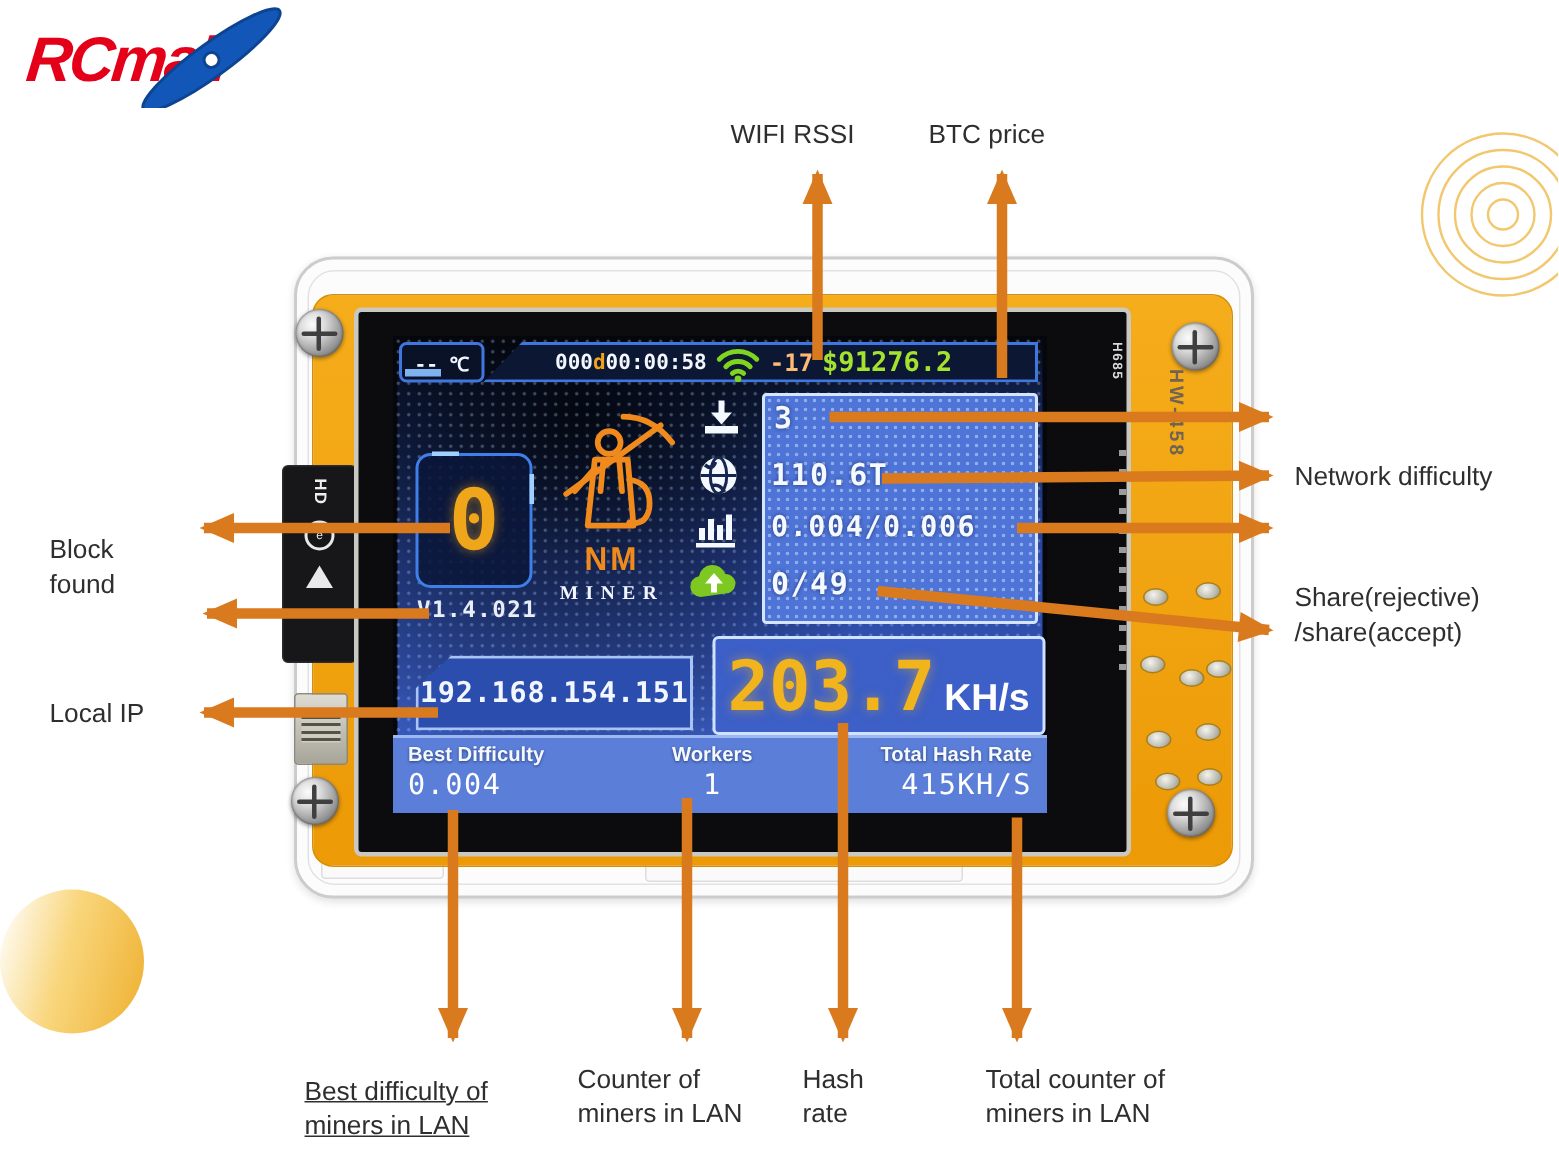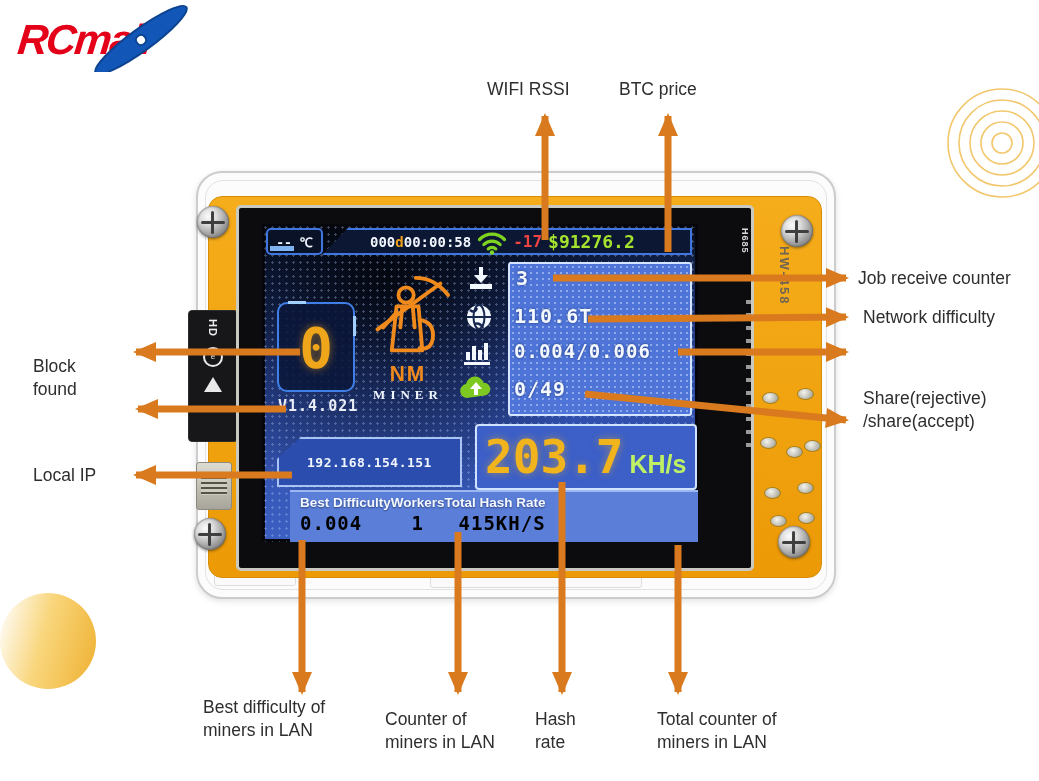--- a/index.html
+++ b/index.html
@@ -79,21 +79,21 @@
     border:2px solid #3f76e0;border-radius:5px;color:#f2f6ff;font-weight:bold;font-size:13px;
     display:flex;align-items:center;justify-content:center;box-sizing:border-box;}
   #temp-badge::after{content:"";position:absolute;left:2px;bottom:2px;width:24px;height:5px;background:#7fb3f0;}
 
   #status-bar{left:60px;top:4px;width:370px;height:27px;background:#0c1733;
     border:2px solid #3f76e0;box-sizing:border-box;
     clip-path:polygon(26px 0,100% 0,100% 100%,0 100%);
     display:flex;align-items:center;gap:6px;padding-left:46px;}
   #status-bar .uptime{font-weight:bold;font-size:14px;color:#f2f6ff;letter-spacing:0;}
   #status-bar .uptime .d{color:#f0a21c;}
-  #status-bar .rssi{font-weight:bold;font-size:16px;color:#ef4444;}
+  #status-bar .rssi{font-weight:bold;font-size:16px;color:#fdba74;}
   #status-bar .price{font-weight:bold;font-size:18px;color:#a4e22e;}
 
   #stats-panel{left:246px;top:38px;width:184px;height:154px;background:#4e74d8;
     border:2px solid #d5e4ff;border-radius:3px;box-sizing:border-box;}
   #stats-panel::before{content:"";position:absolute;inset:0;
     background-image:radial-gradient(rgba(225,238,255,.45) 1px, rgba(0,0,0,0) 1.4px);
     background-size:6px 6px;}
   .stat-text{color:#f4f8ff;font-weight:bold;font-size:20px;letter-spacing:1px;
     text-shadow:0 0 3px rgba(10,20,60,.6);}
   #stat-jobs{left:254px;top:42px;}
@@ -117,37 +117,37 @@
   #nm-logo{left:96px;top:50px;width:100px;text-align:center;}
   #nm-logo .nm{color:#f08a1c;font-weight:bold;font-size:21px;letter-spacing:2px;
     font-family:"Liberation Sans",sans-serif;transform:scaleY(1.05);}
   #nm-logo .miner{color:#f2f6ff;font-weight:bold;font-size:13px;letter-spacing:5px;
     font-family:"Liberation Serif",serif;margin-top:1px;}
 
   #ip-box{left:15px;top:213px;width:185px;height:50px;background:#2b4dae;
     border:2px solid #a9c4f4;box-sizing:border-box;
     clip-path:polygon(24px 0,100% 0,100% 100%,0 100%,0 22px);
     display:flex;align-items:center;justify-content:center;}
-  #ip-box .ip{color:#f2f6ff;font-weight:bold;font-size:13px;letter-spacing:.5px;}
+  #ip-box .ip{color:#f2f6ff;font-weight:bold;font-size:19px;letter-spacing:.5px;}
 
   #hash-box{left:213px;top:200px;width:222px;height:66px;background:#3c5fc8;
     border:2px solid #cfe2ff;border-radius:4px;box-sizing:border-box;
     display:flex;align-items:baseline;padding:2px 0 0 8px;gap:6px;}
   #hash-box .val{font-weight:bold;font-size:46px;color:#f1b41d;line-height:58px;
     text-shadow:0 0 8px rgba(241,180,29,.5);}
-  #hash-box .unit{font-weight:bold;font-size:25px;color:#bef264;
+  #hash-box .unit{font-weight:bold;font-size:25px;color:#ffffff;
     font-family:"Liberation Sans",sans-serif;}
 
   #footer-bar{left:0;top:266px;width:436px;height:52px;background:#5b7fd9;
     border-top:2px solid #9db8f0;box-sizing:border-box;display:flex;
-    padding:3px 10px 0 10px;margin-left:28px;}
+    justify-content:space-between;padding:3px 10px 0 10px;}
   .fcol{display:flex;flex-direction:column;}
   .fcol .flabel{color:#f4f8ff;font-weight:bold;font-size:13.5px;
     font-family:"Liberation Sans",sans-serif;text-shadow:0 1px 2px rgba(10,20,60,.6);}
-  .fcol .fval{color:#000000;font-weight:bold;font-size:19px;letter-spacing:1px;margin-top:2px;}
+  .fcol .fval{color:#ffffff;font-weight:normal;font-size:19px;letter-spacing:1px;margin-top:2px;}
   .fcol.c{align-items:center;} .fcol.r{align-items:flex-end;}
 
   
   #arrows{left:0;top:0;pointer-events:none;}
 </style>
 </head>
 <body>
 
 <div id="stage">
 
@@ -304,30 +304,29 @@
       <div class="fcol r">
         <span class="flabel">Total Hash Rate</span>
         <span class="fval">415KH/S</span>
       </div>
     </div>
   </div>
 
   <div class="abs label" style="left:487px;top:78px;">WIFI RSSI</div>
   <div class="abs label" style="left:619px;top:78px;">BTC price</div>
 
-  <div class="abs label" style="left:858px;top:267px;">Job receive counter</div>
   <div class="abs label" style="left:863px;top:306px;">Network difficulty</div>
   <div class="abs label" style="left:863px;top:387px;">Share(rejective)
 /share(accept)</div>
 
   <div class="abs label" style="left:33px;top:322px;margin-top:33px;">Block
 found</div>
   <div class="abs label" style="left:33px;top:464px;">Local IP</div>
 
-  <div class="abs label" style="left:203px;top:696px;">Best difficulty of
+  <div class="abs label" style="left:203px;top:716px;text-decoration:underline;">Best difficulty of
 miners in LAN</div>
   <div class="abs label" style="left:385px;top:708px;">Counter of
 miners in LAN</div>
   <div class="abs label" style="left:535px;top:708px;">Hash
 rate</div>
   <div class="abs label" style="left:657px;top:708px;">Total counter of
 miners in LAN</div>
 
   <svg id="arrows" class="abs" width="1039" height="781">
     <defs>

